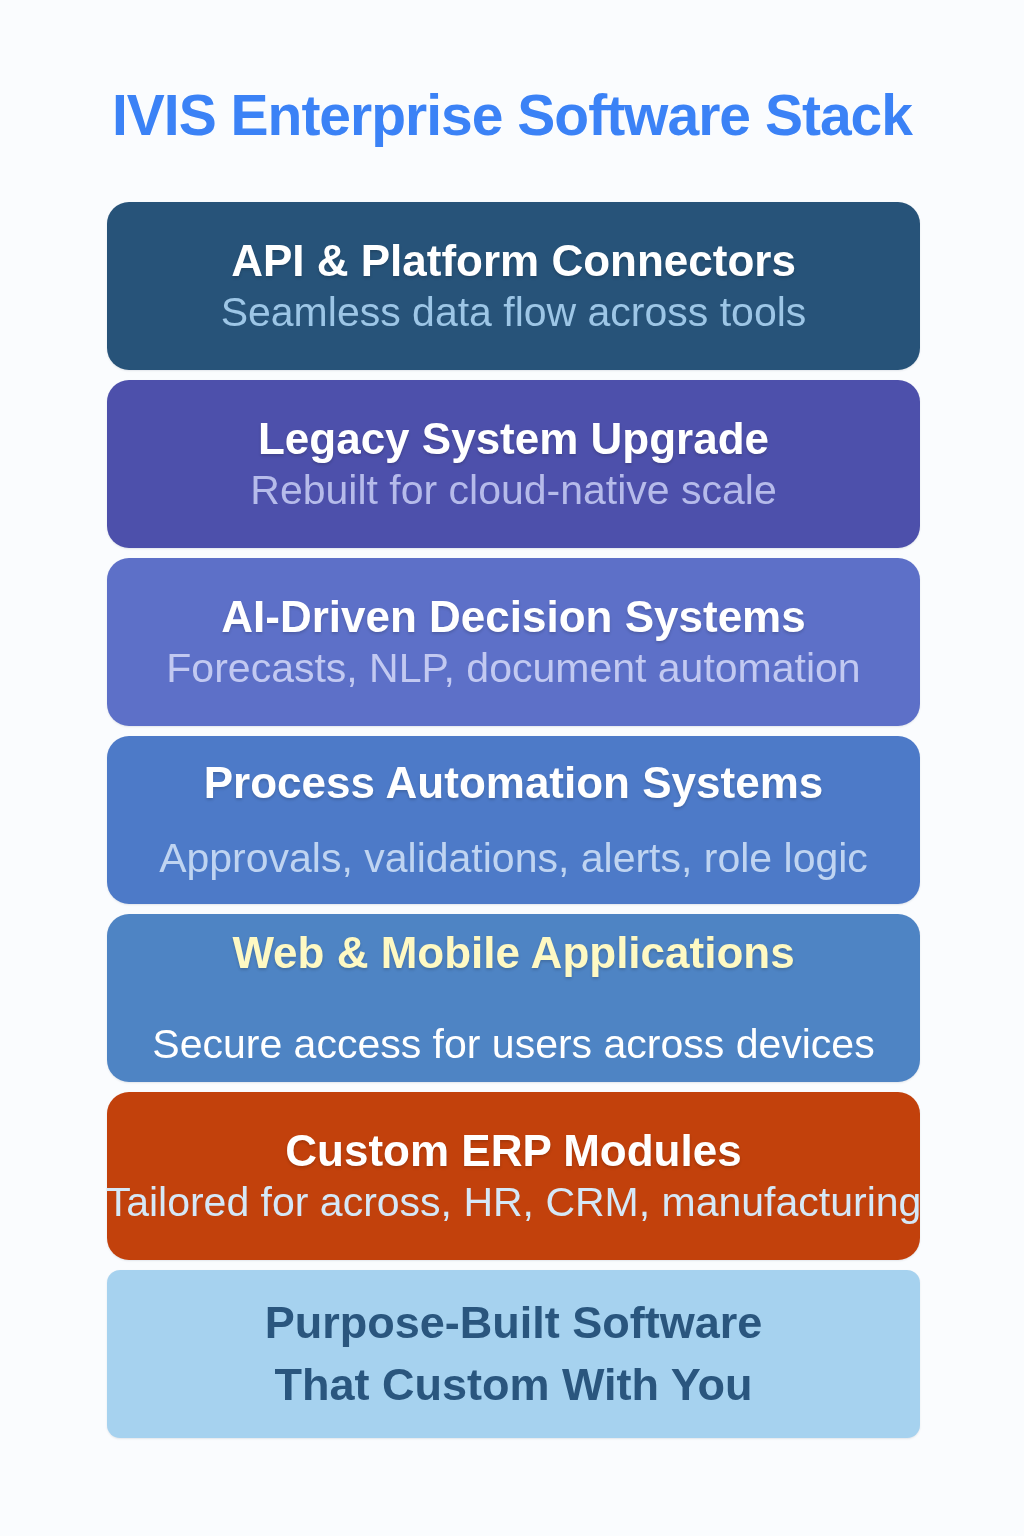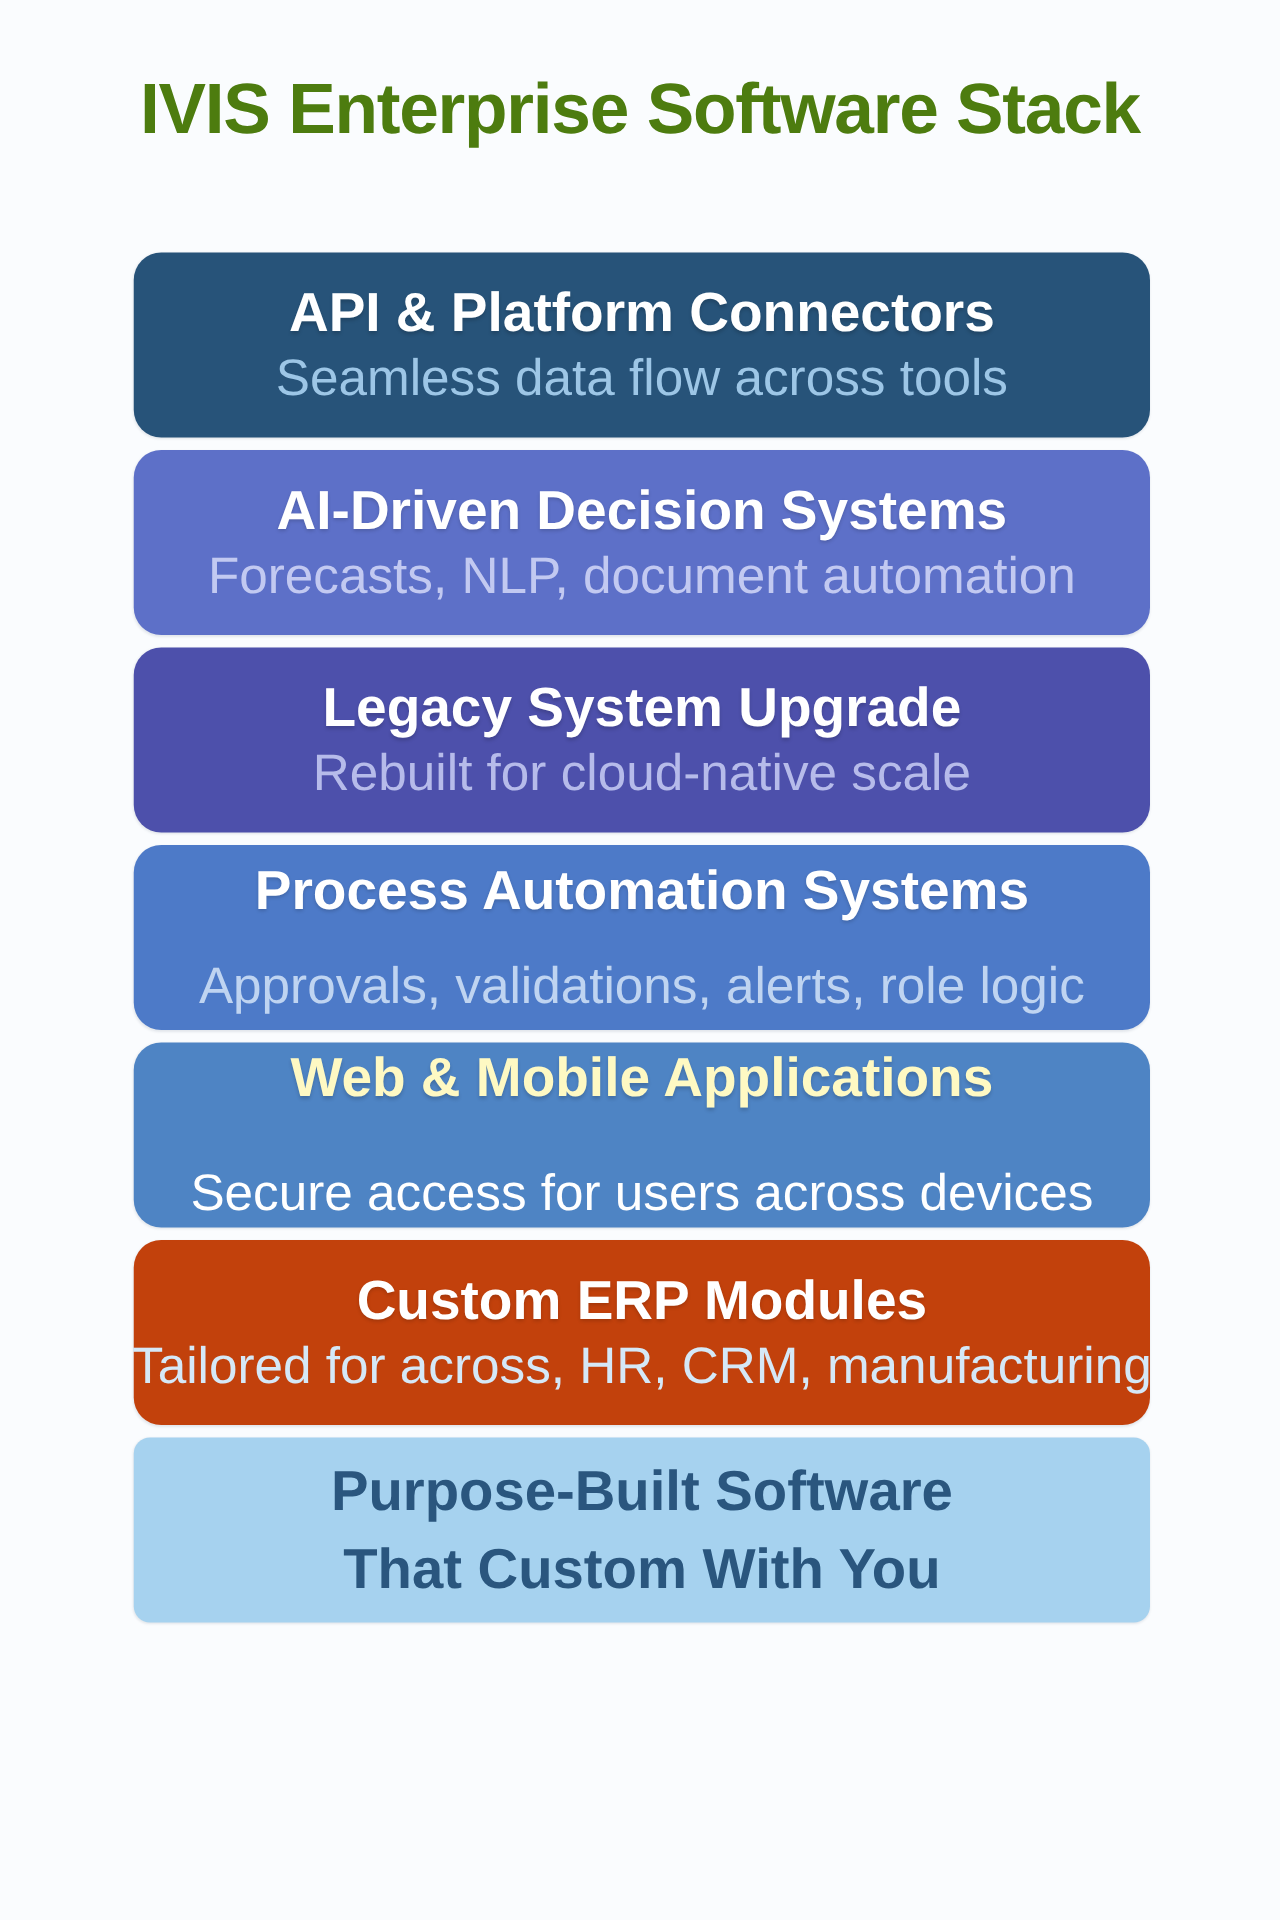--- a/index.html
+++ b/index.html
@@ -9,39 +9,39 @@
   body {
     width: 1024px;
     height: 1536px;
     background: #fafcfe;
     font-family: "Liberation Sans", sans-serif;
     overflow: hidden;
     position: relative;
   }
   .page-title {
     margin: 0;
-    padding-top: 56px;
+    padding-top: 84px;
     text-align: center;
     font-size: 57px;
     line-height: 1.1;
     font-weight: 700;
     letter-spacing: -1px;
-    color: #4d7c0f;
+    color: #3b82f6;
   }
   .stack {
     position: absolute;
     left: 107px;
     top: 202px;
     width: 813px;
     display: flex;
     flex-direction: column;
     gap: 10px;
   }
   .layer {
-    height: 148px;
+    height: 168px;
     border-radius: 22px;
     display: flex;
     flex-direction: column;
     align-items: center;
     justify-content: center;
     gap: 9px;
     box-shadow: 0 1px 2px rgba(20, 40, 70, 0.10);
   }
   .layer-title {
     font-size: 44px;
@@ -74,28 +74,28 @@
 
   <h1 class="page-title">IVIS Enterprise Software Stack</h1>
 
   <div class="stack">
 
     <div class="layer" style="background-color: rgb(39, 83, 121);">
       <div class="layer-title" style="color: rgb(255, 255, 255);">API &amp; Platform Connectors</div>
       <div class="layer-subtitle" style="color: rgb(157, 198, 230);">Seamless data flow across tools</div>
     </div>
 
+    <div class="layer" style="background-color: rgb(77, 80, 171);">
+      <div class="layer-title" style="color: rgb(255, 255, 255);">Legacy System Upgrade</div>
+      <div class="layer-subtitle" style="color: rgb(182, 187, 234);">Rebuilt for cloud-native scale</div>
+    </div>
+
     <div class="layer" style="background-color: rgb(93, 112, 200);">
       <div class="layer-title" style="color: rgb(255, 255, 255);">AI-Driven Decision Systems</div>
       <div class="layer-subtitle" style="color: rgb(194, 201, 241);">Forecasts, NLP, document automation</div>
-    </div>
-
-    <div class="layer" style="background-color: rgb(77, 80, 171);">
-      <div class="layer-title" style="color: rgb(255, 255, 255);">Legacy System Upgrade</div>
-      <div class="layer-subtitle" style="color: rgb(182, 187, 234);">Rebuilt for cloud-native scale</div>
     </div>
 
     <div class="layer" style="background-color: rgb(77, 122, 200); gap: 33px;">
       <div class="layer-title" style="color: rgb(255, 255, 255);">Process Automation Systems</div>
       <div class="layer-subtitle" style="color: rgb(191, 212, 241);">Approvals, validations, alerts, role logic</div>
     </div>
 
     <div class="layer" style="background-color: rgb(78, 132, 196);">
       <div class="layer-title" style="color: #fef9c3;">Web &amp; Mobile Applications</div>
       <div class="layer-subtitle" style="color: #ffffff; margin-top: 40px;">Secure access for users across devices</div>

